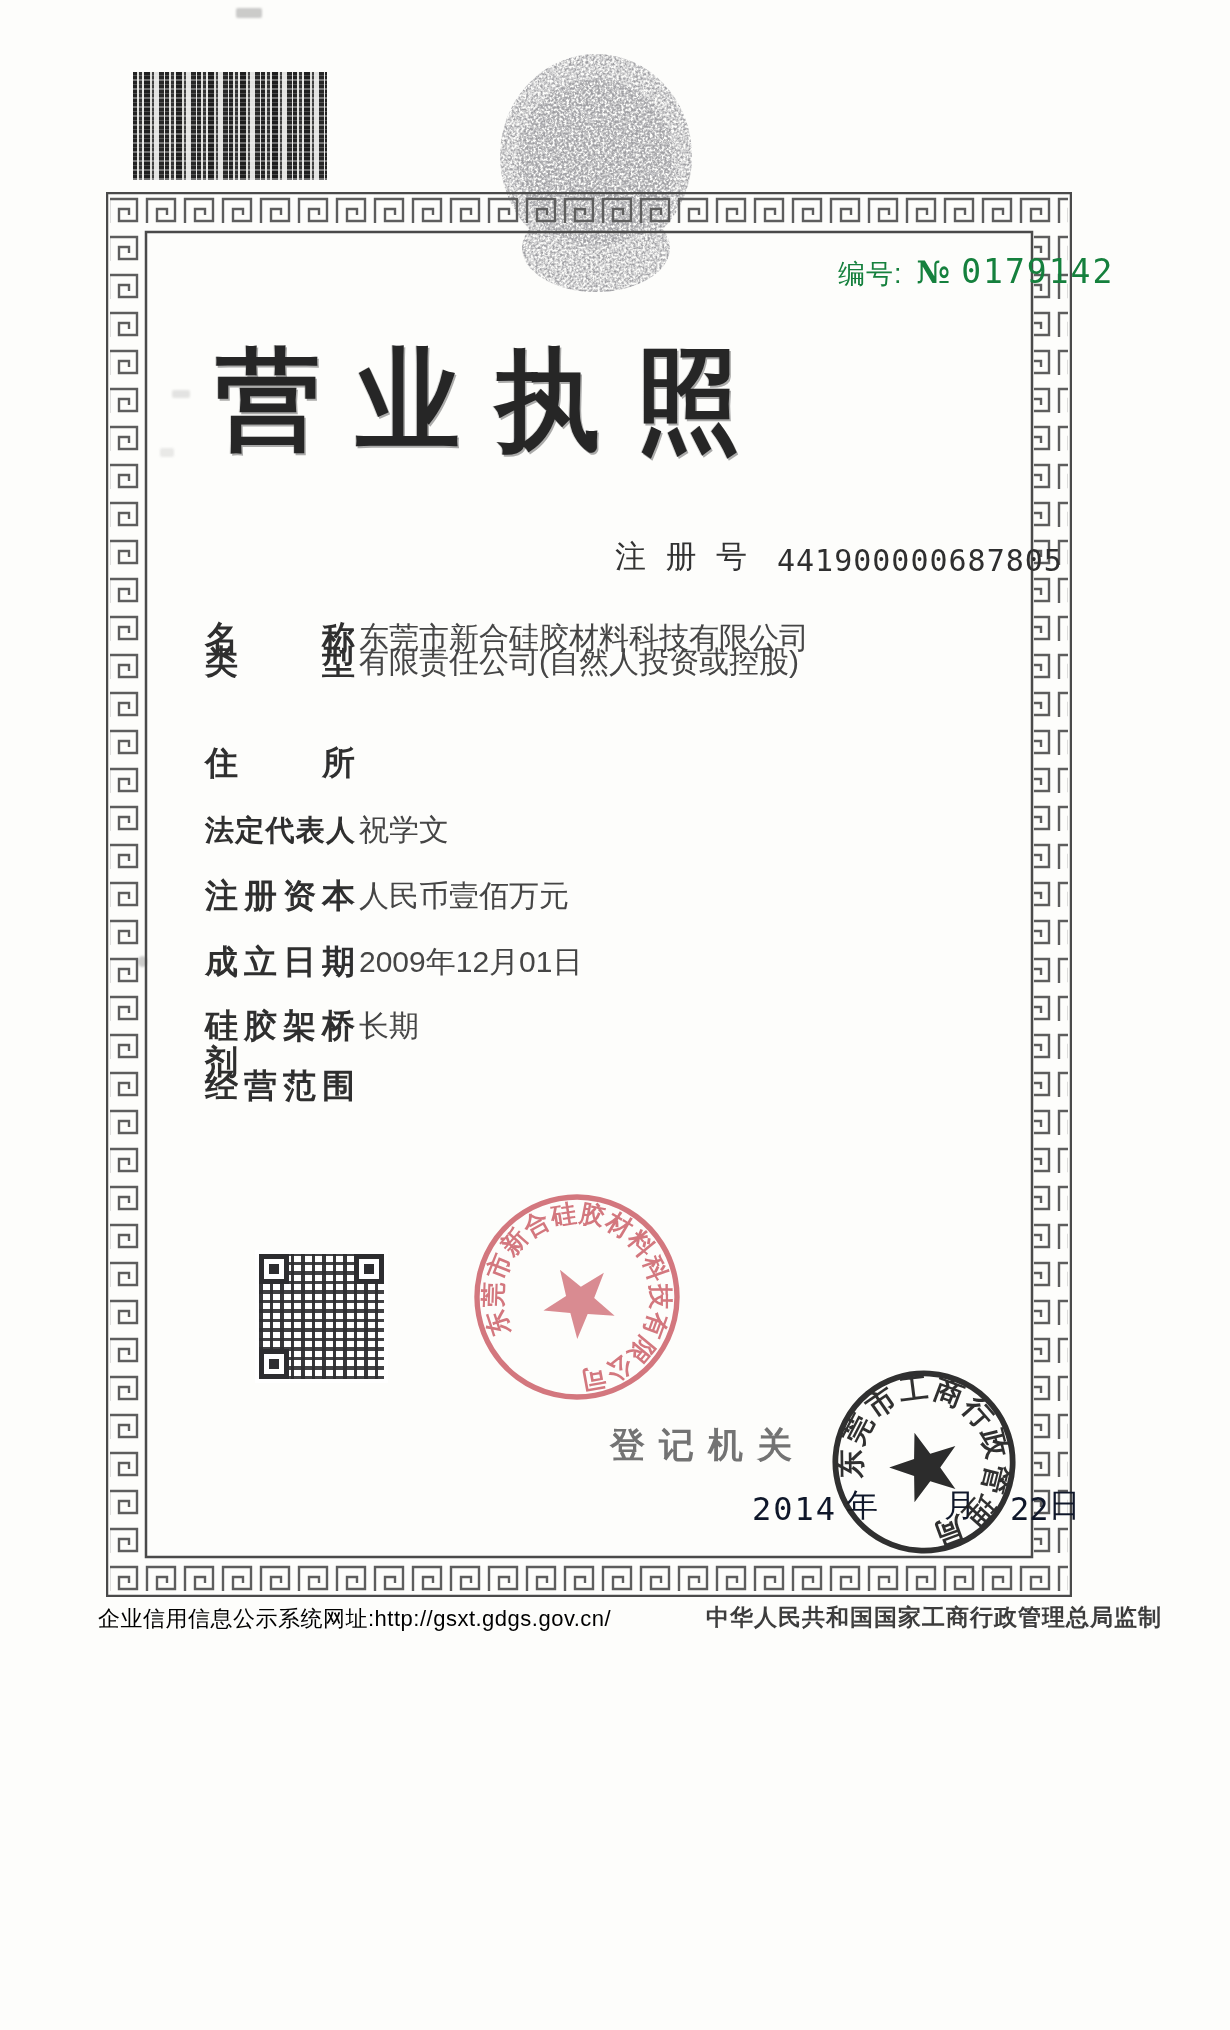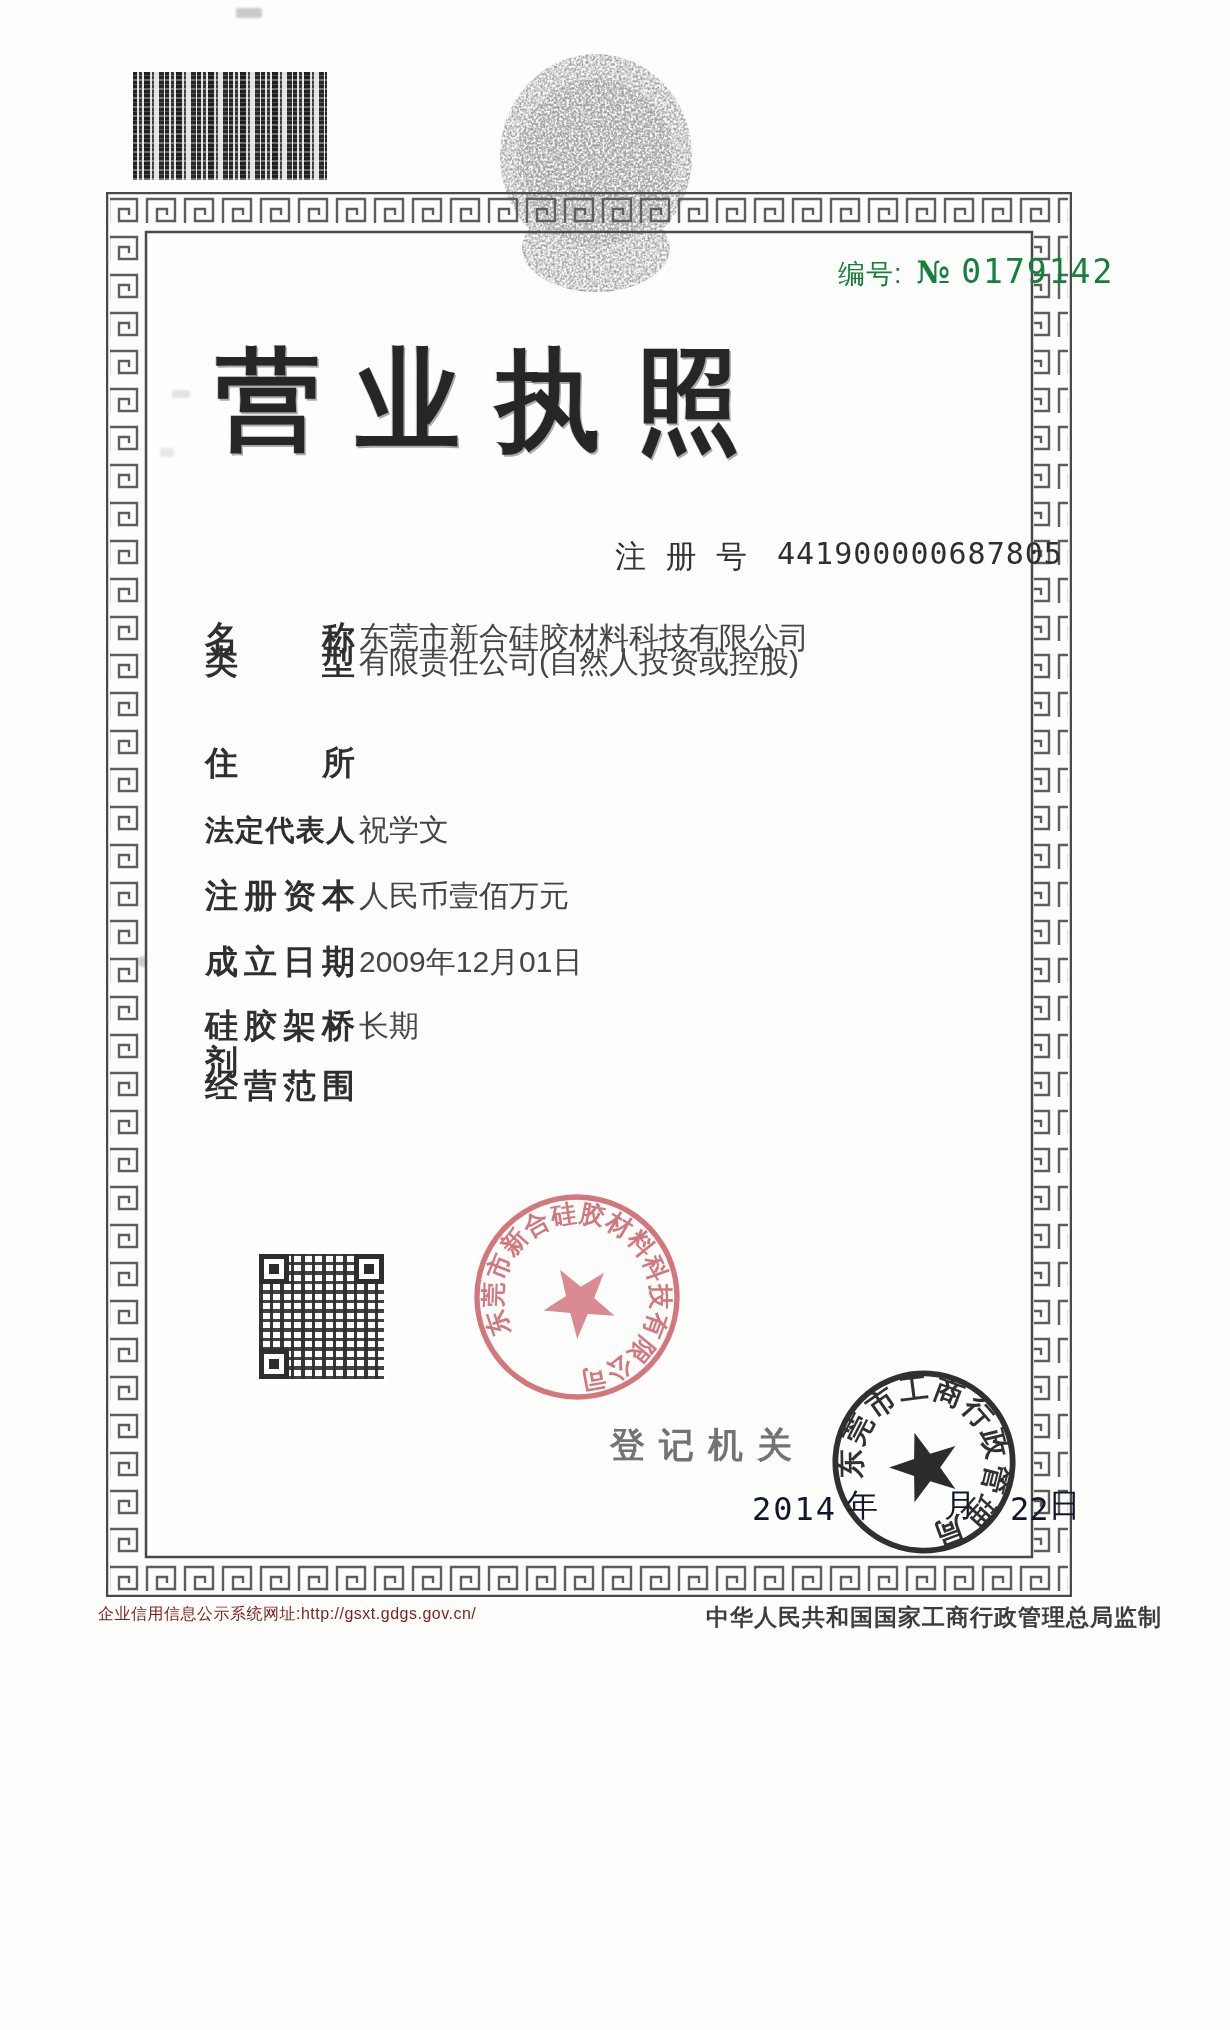--- a/index.html
+++ b/index.html
@@ -41,21 +41,21 @@
   
   .title {
     left:216px; top:332px; width:560px;
     font-size:104px; font-weight:900; letter-spacing:36px;
     color:#262626; white-space:nowrap;
     text-shadow:1.5px 1.5px 0 rgba(70,70,70,.45), -1px 0 0 rgba(90,90,90,.25);
     transform:scaleY(1.06);
   }
 
   
-  .regline { left:615px; top:536px; display:flex; align-items:flex-start; }
+  .regline { left:615px; top:536px; display:flex; align-items:flex-end; }
   .regline .lbl { width:132px; font-size:31px; color:#333; text-align:justify; text-align-last:justify; }
   .regline .num { margin-left:30px; font-family:"DejaVu Sans Mono", monospace; font-size:30px; letter-spacing:1px; color:#2f2f2f; }
 
   
   .fields { left:205px; top:0; width:860px; }
   .frow { position:absolute; left:0; display:flex; align-items:flex-start; }
   .frow .lbl {
     width:150px; flex:0 0 150px;
     font-size:33px; font-weight:600; color:#2f2f2f;
     text-align:justify; text-align-last:justify; line-height:1.1;
@@ -78,21 +78,21 @@
 
   
   .registrar { left:610px; top:1422px; width:182px; font-size:35px; font-weight:600; color:#737373; text-align:justify; text-align-last:justify; }
   .dateline { left:752px; top:1484px; font-size:32px; color:#0f172a; display:flex; align-items:flex-end; white-space:pre; }
   .dateline .y { font-family:"DejaVu Sans Mono", monospace; letter-spacing:2px; }
   .dateline .gap1 { display:inline-block; width:66px; }
   .dateline .gap2 { display:inline-block; width:34px; }
   .dateline .day { font-family:"DejaVu Sans Mono", monospace; }
 
   
-  .footer-left { left:98px; top:1604px; font-size:16px; color:#7f1d1d; letter-spacing:.5px; }
+  .footer-left { left:98px; top:1604px; font-size:22px; color:#000000; letter-spacing:.5px; }
   .footer-right { left:706px; top:1602px; font-size:23px; font-weight:600; color:#3d3d3d; letter-spacing:1px; }
 
   
   .seal-red { left:452px; top:1172px; opacity:.8; }
   .seal-black { left:818px; top:1356px; opacity:.92; }
 </style>
 </head>
 <body>
 
 <div class="scan-smudge" style="left:236px; top:8px; width:26px; height:10px;"></div>

